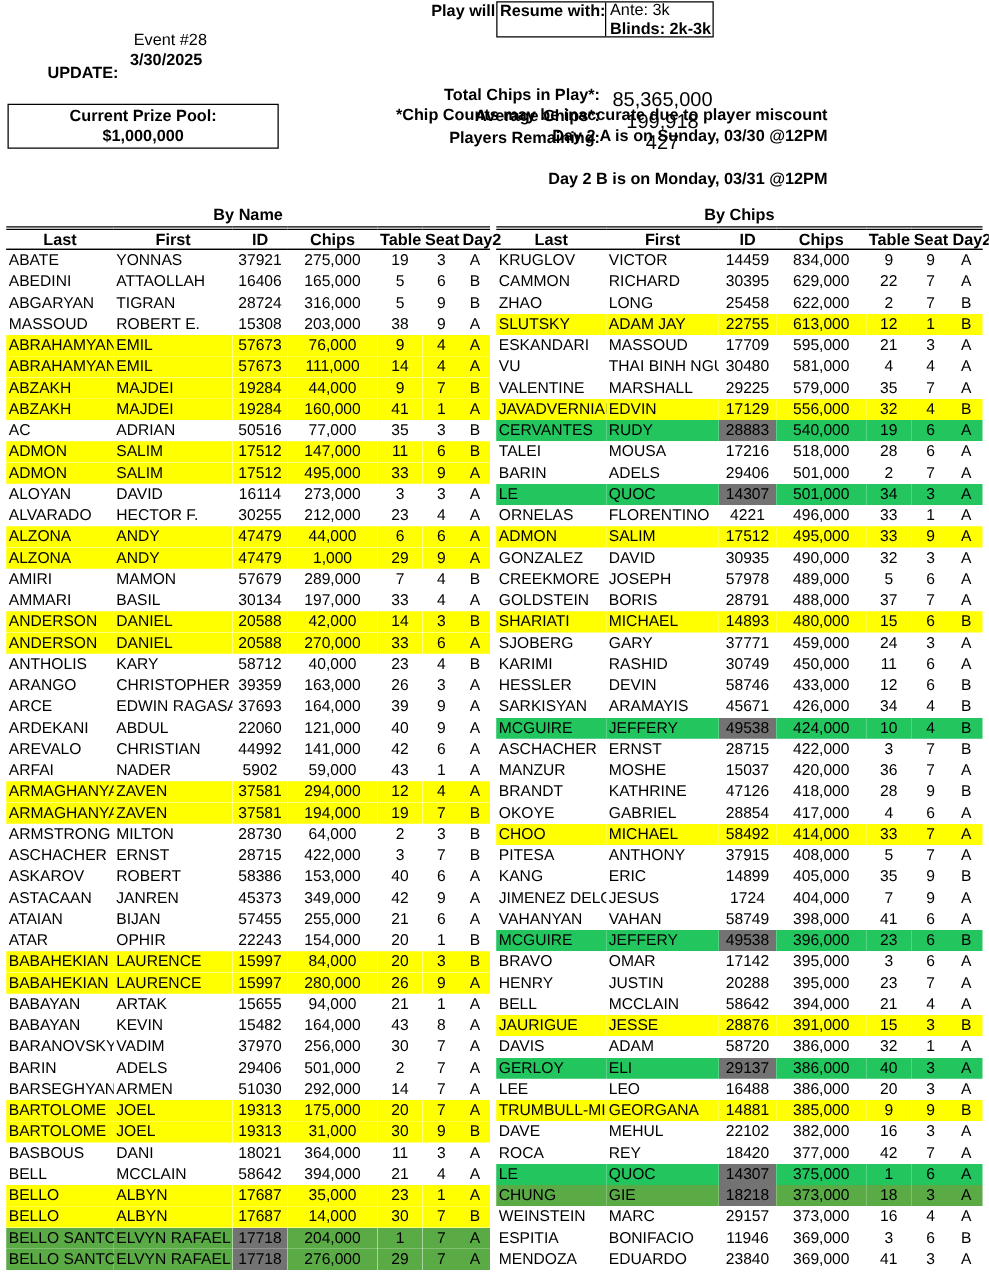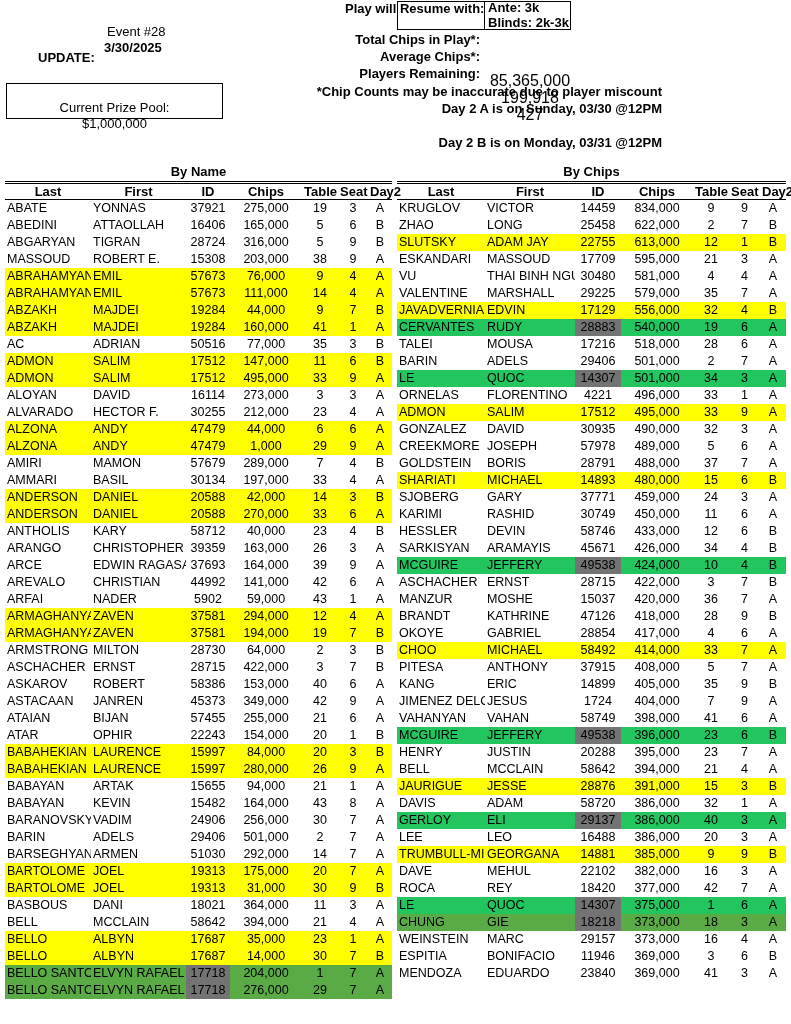--- a/index.html
+++ b/index.html
@@ -4,29 +4,29 @@
 <style>
   * { box-sizing: border-box; margin: 0; padding: 0; }
   html, body { width: 791px; height: 1024px; background: #ffffff; overflow: hidden; }
   body { font-family: "Liberation Sans", "DejaVu Sans", sans-serif; color: #000; position: relative; font-size: 12px; }
   .abs { position: absolute; text-align: center; }
 
   #event-title { left: 107px; top: 24px; font-size: 13px; font-weight: normal; }
   #update-label { left: 38px; top: 50px; font-size: 13px; font-weight: bold; }
   #update-date { left: 104px; top: 40px; font-size: 13px; font-weight: bold; }
 
-  #prize-box { left: 6px; top: 83px; width: 217px; height: 36px; border: 1.5px solid #000; text-align: center; font-size: 13px; font-weight: normal; line-height: 16px; padding-top: 16px; }
+  #prize-box { left: 6px; top: 83px; width: 217px; height: 36px; border: 1.5px solid #000; text-align: center; font-size: 13px; font-weight: bold; line-height: 16px; padding-top: 1px; }
 
   #resume-label { left: 345px; top: 1px; font-size: 13px; font-weight: bold; }
   #resume-box { left: 397px; top: 1px; width: 174px; height: 29px; border: 1px solid #000; }
   #resume-box .divider { position: absolute; left: 86px; top: 0; bottom: 0; border-left: 1px solid #000; }
-  #ante { left: 488px; top: 0px; font-size: 13px; font-weight: bold; }
+  #ante { left: 488px; top: 0px; font-size: 13px; font-weight: normal; }
   #blinds { left: 488px; top: 15px; font-size: 13px; font-weight: bold; }
 
-  .stat-label { font-size: 13px; font-weight: bold; text-align: right; width: 260px; left: 220px; }
+  .stat-label { font-size: 13px; font-weight: bold; text-align: right; width: 260px; left: 220px; margin-top: 36px; }
   .stat-value { font-size: 16px; font-weight: normal; text-align: center; width: 120px; left: 470px; margin-top: 40px; }
 
   .center-line { font-size: 13px; font-weight: bold; text-align: right; width: 440px; left: 222px; }
 
   .section-title { font-size: 13px; font-weight: bold; text-align: center; }
 
   table.grid { position: absolute; border-collapse: collapse; table-layout: fixed; font-size: 12.5px; }
   table.grid thead th { font-weight: bold; font-size: 13px; height: 17px; padding: 0 2px; border-top: 3px double #000; border-bottom: 1.5px solid #000; white-space: nowrap; }
   table.grid td { height: 17px; padding: 0 2px; white-space: nowrap; overflow: hidden; text-overflow: clip; line-height: 17px; }
   table.grid td.l { text-align: left; }
@@ -283,20 +283,29 @@
       <tr>
         <td class="l">ARCE</td>
         <td class="l">EDWIN RAGASA</td>
         <td class="c id">37693</td>
         <td class="c">164,000</td>
         <td class="c">39</td>
         <td class="c">9</td>
         <td class="c">A</td>
       </tr>
       <tr>
+        <td class="l">ARDEKANI</td>
+        <td class="l">ABDUL</td>
+        <td class="c id">22060</td>
+        <td class="c">121,000</td>
+        <td class="c">40</td>
+        <td class="c">9</td>
+        <td class="c">A</td>
+      </tr>
+      <tr>
         <td class="l">AREVALO</td>
         <td class="l">CHRISTIAN</td>
         <td class="c id">44992</td>
         <td class="c">141,000</td>
         <td class="c">42</td>
         <td class="c">6</td>
         <td class="c">A</td>
       </tr>
       <tr>
         <td class="l">ARFAI</td>
@@ -411,21 +420,21 @@
         <td class="l">KEVIN</td>
         <td class="c id">15482</td>
         <td class="c">164,000</td>
         <td class="c">43</td>
         <td class="c">8</td>
         <td class="c">A</td>
       </tr>
       <tr>
         <td class="l">BARANOVSKY</td>
         <td class="l">VADIM</td>
-        <td class="c id">24906</td>
+        <td class="c id">37970</td>
         <td class="c">256,000</td>
         <td class="c">30</td>
         <td class="c">7</td>
         <td class="c">A</td>
       </tr>
       <tr>
         <td class="l">BARIN</td>
         <td class="l">ADELS</td>
         <td class="c id">29406</td>
         <td class="c">501,000</td>
@@ -542,20 +551,29 @@
       <tr>
         <td class="l">KRUGLOV</td>
         <td class="l">VICTOR</td>
         <td class="c id">14459</td>
         <td class="c">834,000</td>
         <td class="c">9</td>
         <td class="c">9</td>
         <td class="c">A</td>
       </tr>
       <tr>
+        <td class="l">CAMMON</td>
+        <td class="l">RICHARD</td>
+        <td class="c id">30395</td>
+        <td class="c">629,000</td>
+        <td class="c">22</td>
+        <td class="c">7</td>
+        <td class="c">A</td>
+      </tr>
+      <tr>
         <td class="l">ZHAO</td>
         <td class="l">LONG</td>
         <td class="c id">25458</td>
         <td class="c">622,000</td>
         <td class="c">2</td>
         <td class="c">7</td>
         <td class="c">B</td>
       </tr>
       <tr class="yellow">
         <td class="l">SLUTSKY</td>
@@ -821,20 +839,29 @@
       <tr class="blue">
         <td class="l">MCGUIRE</td>
         <td class="l">JEFFERY</td>
         <td class="c id">49538</td>
         <td class="c">396,000</td>
         <td class="c">23</td>
         <td class="c">6</td>
         <td class="c">B</td>
       </tr>
       <tr>
+        <td class="l">BRAVO</td>
+        <td class="l">OMAR</td>
+        <td class="c id">17142</td>
+        <td class="c">395,000</td>
+        <td class="c">3</td>
+        <td class="c">6</td>
+        <td class="c">A</td>
+      </tr>
+      <tr>
         <td class="l">HENRY</td>
         <td class="l">JUSTIN</td>
         <td class="c id">20288</td>
         <td class="c">395,000</td>
         <td class="c">23</td>
         <td class="c">7</td>
         <td class="c">A</td>
       </tr>
       <tr>
         <td class="l">BELL</td>

